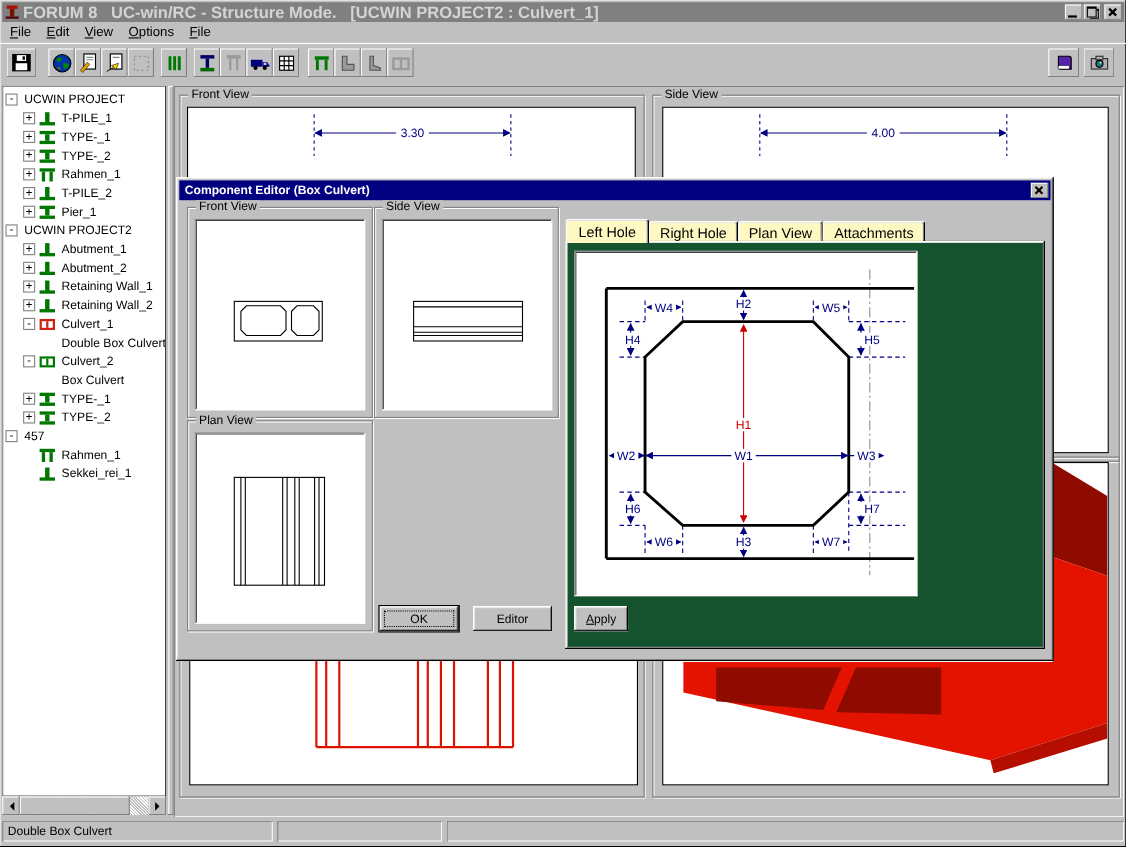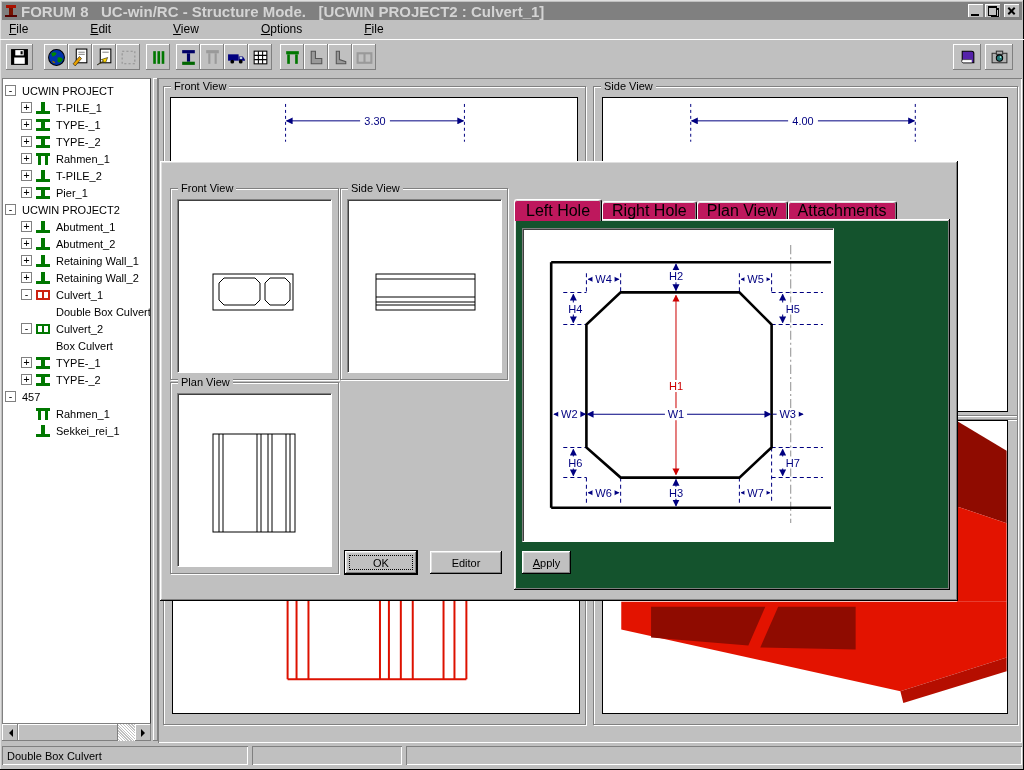--- a/index.html
+++ b/index.html
@@ -20,21 +20,21 @@
   .wbtn{width:16px;height:14px;background:#c0c0c0;margin-left:1px;position:relative;}
   .wbtn.close{margin-left:3px;}
   .glyph-min{position:absolute;left:3px;bottom:2px;width:8px;height:2px;background:#000;}
   .glyph-rest{position:absolute;left:3px;top:2px;width:7px;height:7px;border:1px solid #000;border-top-width:2px;background:#c0c0c0;}
   .glyph-rest2{position:absolute;left:6px;top:4px;width:6px;height:6px;border:1px solid #000;border-top-width:2px;background:#c0c0c0;}
   .glyph-x{position:absolute;left:0;top:0;width:100%;height:100%;}
   .glyph-x::before,.glyph-x::after{content:"";position:absolute;left:3px;top:6px;width:9px;height:2px;background:#000;}
   .glyph-x::before{transform:rotate(45deg);}
   .glyph-x::after{transform:rotate(-45deg);}
 
-  .menubar{position:absolute;left:2px;top:20px;width:1020px;height:17px;display:flex;align-items:center;font-size:12px;gap:48px;}
+  .menubar{position:absolute;left:2px;top:20px;width:1020px;height:17px;display:flex;align-items:center;font-size:12px;}
   .menu-item{display:inline-block;padding:1px 7px;}
 
   .toolbar{position:absolute;left:0;top:39px;width:1024px;height:37px;border-top:1px solid #fff;}
   .tbtn{position:absolute;top:4px;width:24px;height:26px;background:#c0c0c0;display:flex;align-items:center;justify-content:center;}
   .tbtn svg{width:19px;height:19px;}
 
   .treebox{position:absolute;left:2px;top:78px;width:149px;height:646px;background:#fff;
     border:1px solid #808080;border-right-color:#404040;box-sizing:border-box;
     font-size:11px;padding-top:3px;overflow:hidden;}
   .tree-row{display:flex;align-items:center;height:17px;white-space:nowrap;}
@@ -79,21 +79,21 @@
   .dlg-title{position:absolute;left:3px;top:3px;width:792px;height:18px;background:#000080;color:#fff;
     font-size:11px;font-weight:bold;display:flex;align-items:center;padding-left:5px;box-sizing:border-box;}
   .dlg-close{position:absolute;right:2px;top:2px;width:16px;height:14px;background:#c0c0c0;}
 
   .btn95{position:absolute;background:#c0c0c0;display:flex;align-items:center;justify-content:center;font-size:11px;}
   .btn95 span{display:inline-block;}
   .btn95.default{outline:1px solid #000;}
   .btn95.default::after{content:"";position:absolute;left:4px;top:4px;right:4px;bottom:4px;border:1px dotted #000;}
 
   .tabstrip{position:absolute;left:354px;top:38px;height:21px;display:flex;align-items:flex-end;}
-  .tab{height:18px;padding:0 9px;background:#be185d;font-size:16px;display:flex;align-items:center;
+  .tab{height:18px;padding:0 9px;background:#fef9c3;font-size:13px;display:flex;align-items:center;
     border-left:1px solid #fff;border-top:1px solid #fff;border-right:1px solid #000;
     border-radius:3px 3px 0 0;box-shadow:inset -1px 0 0 #808080,inset 0 1px 0 #dfdfdf;position:relative;}
   .tab.active{height:21px;z-index:3;margin-bottom:-1px;padding:0 11px;}
   .tabpanel{position:absolute;left:354px;top:58px;width:436px;height:371px;background:#14532d;}
 </style>
 </head>
 <body>
 
 <svg width="0" height="0" style="position:absolute">
   <defs>
@@ -477,20 +477,26 @@
       <div class="status-cell sunk-thin">
         <span></span>
       </div>
 
       <div class="status-cell sunk-thin">
         <span></span>
       </div>
     </div>
 
   <div class="dialog raised">
+    <div class="dlg-title">
+      <span>Component Editor (Box Culvert)</span>
+      <div class="dlg-close raised-thin">
+          <span class="glyph-x"></span>
+        </div>
+    </div>
 
     <div class="vgroup" style="left:10px;top:27px;width:167px;height:190px">
       <span class="cap">Front View</span>
       <div class="well" style="position:absolute;left:6px;top:10px;width:153px;height:172px">
         <svg viewBox="0 0 153 172" style="display:block;width:100%;height:100%">
           <rect x="35" y="74" width="80" height="36" fill="#fff" stroke="#000"></rect>
           <path d="M46,78 H77 L82,83 V100 L77,105 H46 L41,100 V83 Z" fill="none" stroke="#000"></path>
           <path d="M92,78 H107 L112,83 V100 L107,105 H92 L87,100 V83 Z" fill="none" stroke="#000"></path>
         </svg>
       </div>

